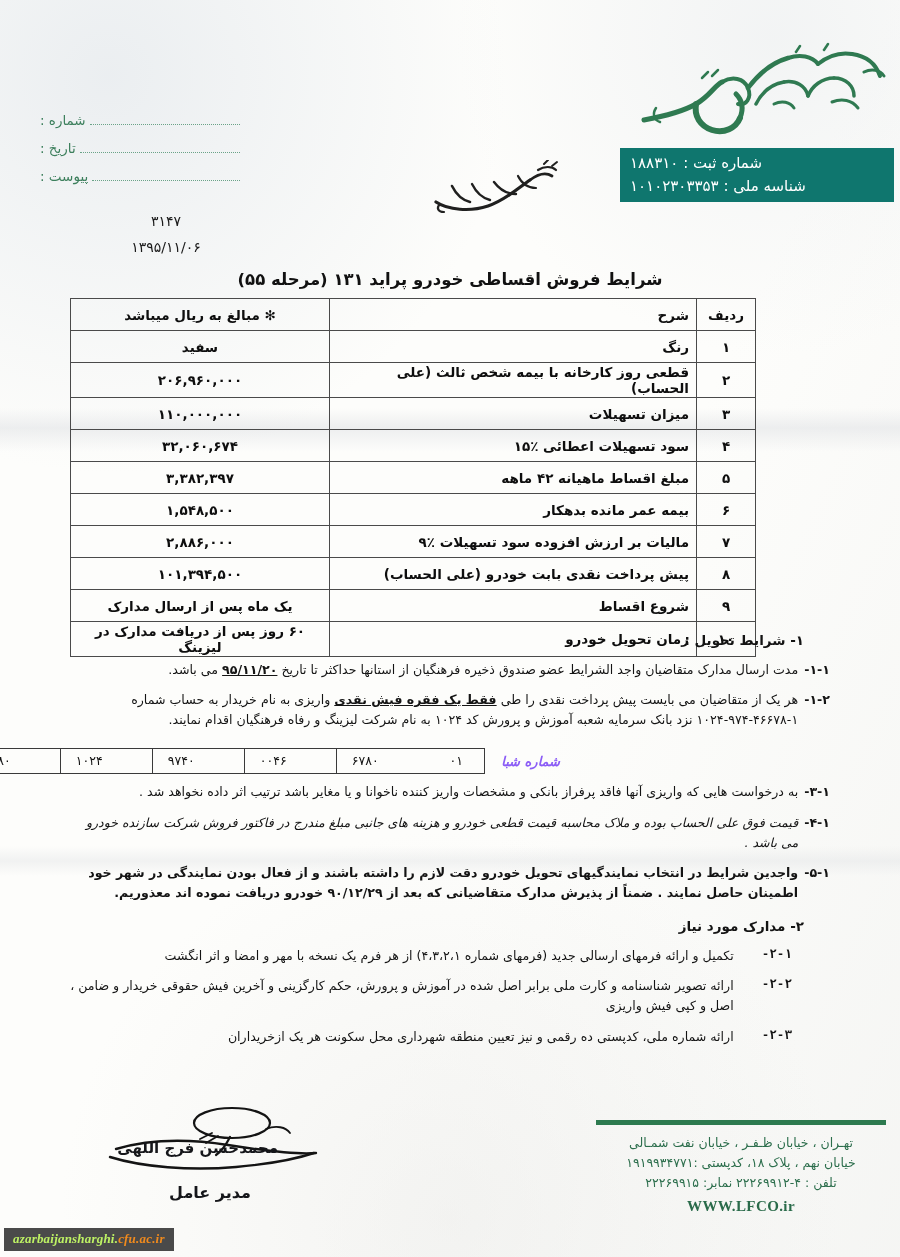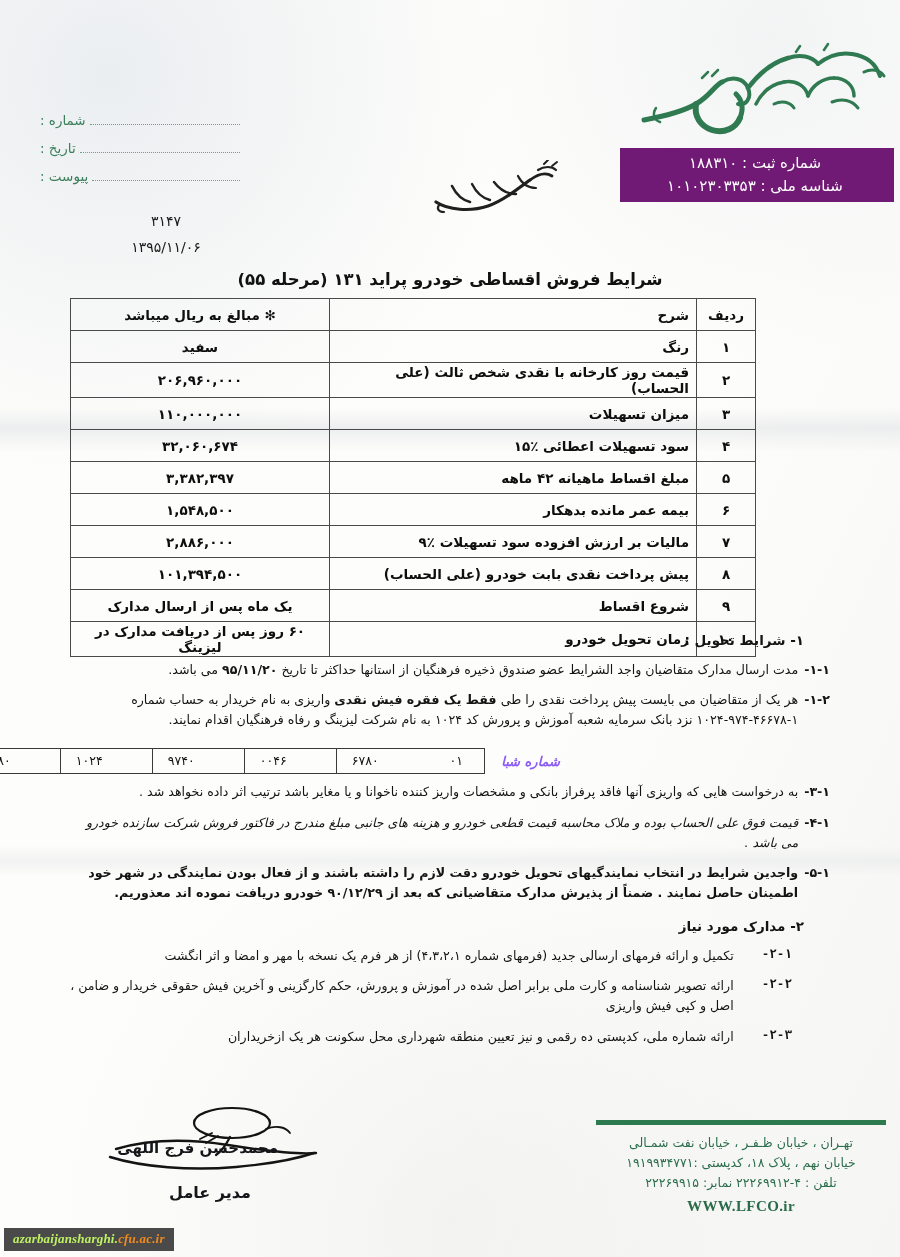--- a/index.html
+++ b/index.html
@@ -66,27 +66,27 @@
     color: #2f7a51;
     font-family: "DejaVu Serif", serif;
     margin-top: 33px;
   }
   .reg-block {
     position: absolute;
     top: 148px;
     left: 620px;
     width: 274px;
     height: 54px;
-    background: #701a75;
+    background: #0f766e;
     color: #ffffff;
     padding: 4px 14px 4px 10px;
     box-sizing: border-box;
     font-size: 15px;
     line-height: 23px;
-    text-align: center;
+    text-align: left;
     letter-spacing: 0.3px;
   }
   .reg-line { white-space: nowrap; }
 
   .meta-fields {
     position: absolute;
     top: 112px;
     left: 40px;
     width: 200px;
     color: #3c7f5c;
@@ -185,21 +185,21 @@
     margin-bottom: 11px;
     text-align: right;
   }
   .clause .num {
     flex: 0 0 auto;
     font-weight: bold;
     margin-left: 6px;
     white-space: nowrap;
   }
   .clause .txt { flex: 1 1 auto; }
-  .u { font-weight: bold; }
+  .u { text-decoration: underline; font-weight: bold; }
   .ital { font-style: italic; }
   .bolder { font-weight: bold; }
 
   
   .iban-row {
     position: absolute;
     top: 748px;
     right: 340px;
     display: flex;
     flex-direction: row;
@@ -402,21 +402,21 @@
       </tr>
     </thead>
     <tbody>
       <tr>
         <td class="col-idx">۱</td>
         <td class="col-desc">رنگ</td>
         <td class="col-val">سفید</td>
       </tr>
       <tr>
         <td class="col-idx">۲</td>
-        <td class="col-desc">قیمت روز کارخانه با نقدی شخص ثالث (علی الحساب)</td>
+        <td class="col-desc">قطعی روز کارخانه با بیمه شخص ثالث (علی الحساب)</td>
         <td class="col-val">۲۰۶,۹۶۰,۰۰۰</td>
       </tr>
       <tr>
         <td class="col-idx">۳</td>
         <td class="col-desc">میزان تسهیلات</td>
         <td class="col-val">۱۱۰,۰۰۰,۰۰۰</td>
       </tr>
       <tr>
         <td class="col-idx">۴</td>
         <td class="col-desc">سود تسهیلات اعطائی ٪۱۵</td>

